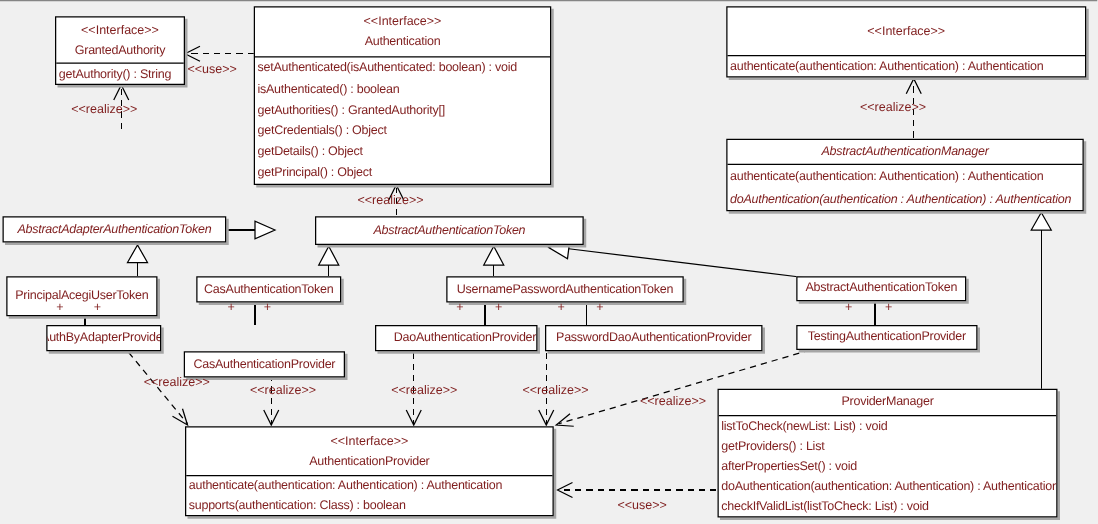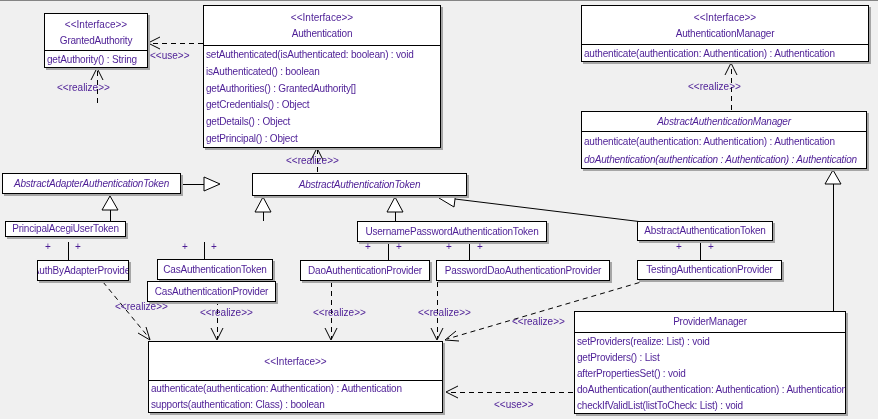--- a/index.html
+++ b/index.html
@@ -1,19 +1,19 @@
 <!DOCTYPE html>
 <html><head>
 <meta charset="utf-8">
 <style>
   html,body{margin:0;padding:0;background:#f0f0f0;}
   #canvas{
     position:relative;width:878px;height:419px;background:#f0f0f0;
     overflow:hidden;border-top:1px solid #858585;
-    font-family:"Liberation Sans", sans-serif;color:#4c1d95;
+    font-family:"Liberation Sans", sans-serif;color:#7f1d1d;
   }
   #edges{position:absolute;left:0;top:0;z-index:0;}
   .cls{
     position:absolute;background:#fff;border:1px solid #000;
     box-shadow:2px 2px 0 #a6a6a6;box-sizing:border-box;
     display:flex;flex-direction:column;z-index:1;
   }
   .cls-title{
     display:flex;flex-direction:column;justify-content:center;align-items:center;
     flex:0 0 auto;overflow:hidden;
@@ -110,21 +110,20 @@
         <div class="m-row">isAuthenticated() : boolean</div>
         <div class="m-row">getAuthorities() : GrantedAuthority[]</div>
         <div class="m-row">getCredentials() : Object</div>
         <div class="m-row">getDetails() : Object</div>
         <div class="m-row">getPrincipal() : Object</div>
       </div>
     </div>
     <div class="cls" style="left: 581px; top: 4px; width: 288px; height: 57px;">
       <div class="cls-title sep" style="height: 38px;">
         <div class="cls-st">&lt;&lt;Interface&gt;&gt;</div>
-        <div class="cls-name">AuthenticationManager</div>
       </div>
       <div class="cls-methods">
         <div class="m-row">authenticate(authentication: Authentication) : Authentication</div>
       </div>
     </div>
     <div class="cls" style="left: 581px; top: 110px; width: 286px; height: 58px;">
       <div class="cls-title sep" style="height: 19px;">
         <div class="cls-name it">AbstractAuthenticationManager</div>
       </div>
       <div class="cls-methods">
@@ -135,26 +134,26 @@
     <div class="cls" style="left: 2px; top: 172px; width: 179px; height: 21px;">
       <div class="cls-title grow">
         <div class="cls-name it">AbstractAdapterAuthenticationToken</div>
       </div>
     </div>
     <div class="cls" style="left: 222px; top: 172px; width: 215px; height: 23px; margin-left: 30px;">
       <div class="cls-title grow">
         <div class="cls-name it">AbstractAuthenticationToken</div>
       </div>
     </div>
-    <div class="cls" style="left: 5px; top: 220px; width: 121px; height: 16px;">
+    <div class="cls" style="left: 5px; top: 220px; width: 121px; height: 32px;">
       <div class="cls-title grow">
         <div class="cls-name">PrincipalAcegiUserToken</div>
       </div>
     </div>
-    <div class="cls" style="left: 157px; top: 220px; width: 116px; height: 21px; margin-top: 38px;">
+    <div class="cls" style="left: 157px; top: 220px; width: 116px; height: 21px;">
       <div class="cls-title grow">
         <div class="cls-name">CasAuthenticationToken</div>
       </div>
     </div>
     <div class="cls" style="left: 357px; top: 220px; width: 190px; height: 21px; text-align: center;">
       <div class="cls-title grow">
         <div class="cls-name">UsernamePasswordAuthenticationToken</div>
       </div>
     </div>
     <div class="cls" style="left: 637px; top: 220px; width: 136px; height: 20px;">
@@ -165,50 +164,51 @@
     <div class="cls" style="left: 37px; top: 259px; width: 92px; height: 21px;">
       <div class="cls-title grow">
         <div class="cls-name">AuthByAdapterProvider</div>
       </div>
     </div>
     <div class="cls" style="left: 147px; top: 259px; width: 129px; height: 21px; margin-top: 21px;">
       <div class="cls-title grow">
         <div class="cls-name">CasAuthenticationProvider</div>
       </div>
     </div>
-    <div class="cls" style="left: 300px; top: 259px; width: 130px; height: 21px;">
+    <div class="cls" style="left: 300px; top: 259px; width: 130px; height: 21px; align-items: flex-end;">
       <div class="cls-title grow">
         <div class="cls-name">DaoAuthenticationProvider</div>
       </div>
     </div>
     <div class="cls" style="left: 436px; top: 259px; width: 174px; height: 21px;">
       <div class="cls-title grow">
         <div class="cls-name">PasswordDaoAuthenticationProvider</div>
       </div>
     </div>
     <div class="cls" style="left: 637px; top: 259px; width: 145px; height: 20px;">
       <div class="cls-title grow">
         <div class="cls-name">TestingAuthenticationProvider</div>
       </div>
     </div>
     <div class="cls" style="left: 148px; top: 340px; width: 295px; height: 72px;">
       <div class="cls-title sep" style="height: 38px;">
         <div class="cls-st">&lt;&lt;Interface&gt;&gt;</div>
+        <div class="cls-name">AuthenticationProvider</div>
       </div>
       <div class="cls-methods">
         <div class="m-row">authenticate(authentication: Authentication) : Authentication</div>
         <div class="m-row">supports(authentication: Class) : boolean</div>
       </div>
     </div>
     <div class="cls" style="left: 574px; top: 310px; width: 272px; height: 103px;">
       <div class="cls-title sep" style="height: 20px;">
         <div class="cls-name">ProviderManager</div>
       </div>
       <div class="cls-methods">
-        <div class="m-row">setProviders(realize: List) : void</div>
+        <div class="m-row">listToCheck(newList: List) : void</div>
         <div class="m-row">getProviders() : List</div>
         <div class="m-row">afterPropertiesSet() : void</div>
         <div class="m-row">doAuthentication(authentication: Authentication) : Authentication</div>
         <div class="m-row">checkIfValidList(listToCheck: List) : void</div>
       </div>
     </div>
     <div class="rel-label" style="left: 150px; top: 49px;">&lt;&lt;use&gt;&gt;</div>
     <div class="rel-label" style="left: 57px; top: 81px;">&lt;&lt;realize&gt;&gt;</div>
     <div class="rel-label" style="left: 286px; top: 154px;">&lt;&lt;realize&gt;&gt;</div>
     <div class="rel-label" style="left: 688px; top: 80px;">&lt;&lt;realize&gt;&gt;</div>

